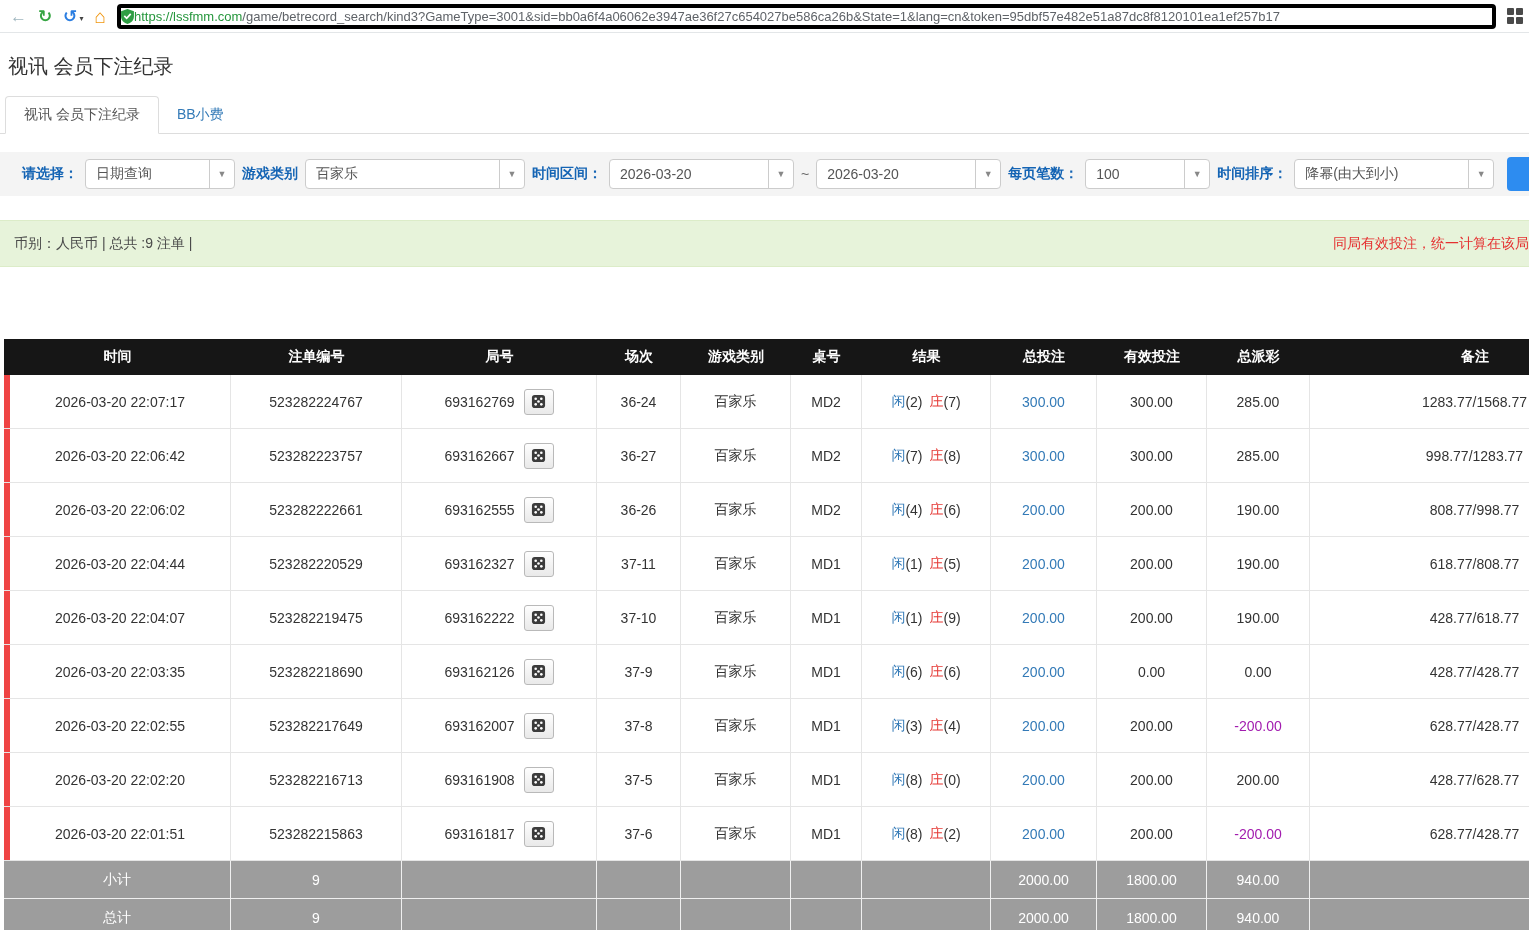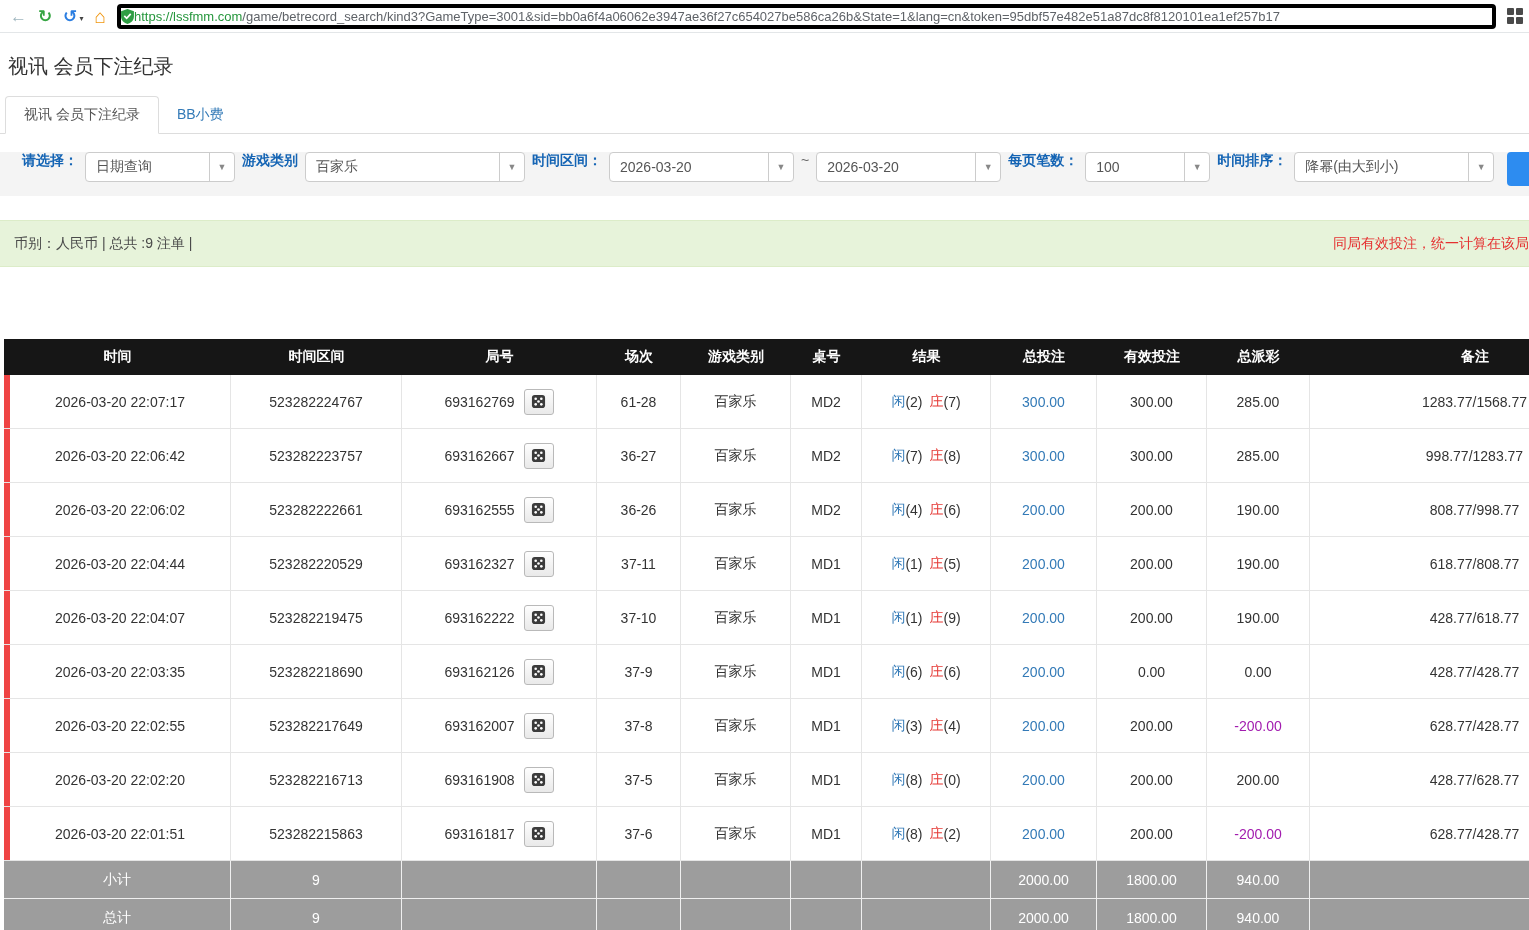--- a/index.html
+++ b/index.html
@@ -28,21 +28,21 @@
   
   .page-title { font-size: 20px; color: #333; font-weight: 400; margin: 20px 0 16px 8px; }
 
   .tabs { display: flex; align-items: flex-end; border-bottom: 1px solid #ddd; padding-left: 5px; }
   .tab { padding: 9px 18px; font-size: 14px; cursor: pointer; }
   .tab.active { background: #fff; border: 1px solid #ddd; border-bottom: 1px solid #fff;
     border-radius: 4px 4px 0 0; color: #555; margin-bottom: -1px; }
   .tab.inactive { color: #337ab7; }
 
   .filter-bar { margin-top: 18px; background: #f4f4f4; height: 44px; display: flex;
-    align-items: flex-start; padding-left: 22px; gap: 7px; white-space: nowrap; overflow: hidden; }
+    align-items: center; padding-left: 22px; gap: 7px; white-space: nowrap; overflow: hidden; }
   .f-label { color: #1464b4; font-weight: bold; font-size: 14px; flex-shrink: 0; }
   .combo { background: #fff; border: 1px solid #ccc; border-radius: 4px; height: 30px;
     display: inline-flex; align-items: center; justify-content: space-between;
     font-size: 14px; color: #555; flex-shrink: 0; cursor: pointer; }
   .combo .val { padding: 0 10px; overflow: hidden; }
   .combo .arrow { width: 25px; align-self: stretch; border-left: 1px solid #ccc;
     display: flex; align-items: center; justify-content: center; color: #888; font-size: 9px; }
   .w-query { width: 150px; } .w-game { width: 220px; } .w-date { width: 185px; }
   .w-page { width: 125px; } .w-sort { width: 200px; }
   .tilde { color: #666; font-size: 14px; flex-shrink: 0; }
@@ -152,21 +152,21 @@
 </div>
 
 <div class="notice">
   <span class="notice-left">币别：人民币 | 总共 :9 注单 |</span>
   <span class="notice-right">同局有效投注，统一计算在该局</span>
 </div>
 
 <div class="btable">
   <div class="tr th-row">
     <div class="td c0">时间</div>
-    <div class="td c1">时间区间</div>
+    <div class="td c1">注单编号</div>
     <div class="td c2">局号</div>
     <div class="td c3">场次</div>
     <div class="td c4">游戏类别</div>
     <div class="td c5">桌号</div>
     <div class="td c6">结果</div>
     <div class="td c7">总投注</div>
     <div class="td c8">有效投注</div>
     <div class="td c9">总派彩</div>
     <div class="td c10">备注</div>
   </div>
@@ -181,21 +181,21 @@
         <svg width="15" height="15" viewBox="0 0 16 16">
               <rect x="1" y="1" width="14" height="14" rx="3" fill="#3b3b3b"></rect>
               <circle cx="5" cy="5" r="1.4" fill="#fff"></circle>
               <circle cx="11" cy="5" r="1.4" fill="#fff"></circle>
               <circle cx="8" cy="8" r="1.4" fill="#fff"></circle>
               <circle cx="5" cy="11" r="1.4" fill="#fff"></circle>
               <circle cx="11" cy="11" r="1.4" fill="#fff"></circle>
             </svg>
       </span>
     </div>
-    <div class="td c3">61-28</div>
+    <div class="td c3">36-24</div>
     <div class="td c4">百家乐</div>
     <div class="td c5">MD2</div>
     <div class="td c6">
       <span class="p-label">闲</span>
           <span>(2)</span>
       <span class="b-label">庄</span>
           <span>(7)</span>
     </div>
     <div class="td c7">
       <span class="blue">300.00</span>

